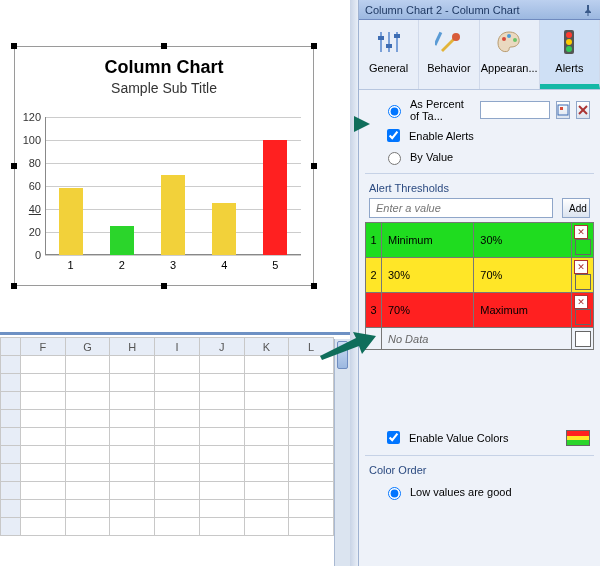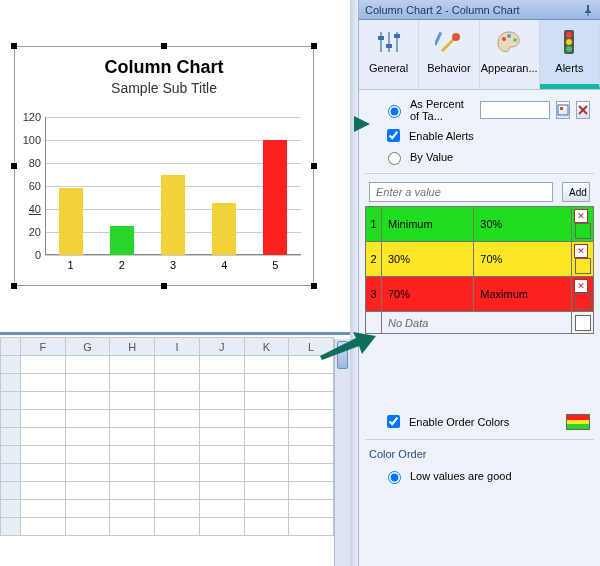--- a/index.html
+++ b/index.html
@@ -322,20 +322,21 @@
       <input type="checkbox" checked="" style="">
       <span>Enable Alerts</span>
     </label>
     <label class="row">
       <input type="radio" name="amode" style="">
       <span>By Value</span>
     </label>
   </div>
 
   <div class="hr"></div>
+  <div class="fieldset-label">Alert Thresholds</div>
   <div class="thresh-input-row">
     <input type="text" placeholder="Enter a value" style="">
     <button class="addbtn">Add</button>
   </div>
 
   <table class="thtable" id="thtable">
       <tbody>
         <tr style="background:#1fdc1f">
           <td class="idx">1</td>
           <td>Minimum</td>
@@ -362,21 +363,21 @@
           </td>
         </tr>
       </tbody>
     </table>
 
   <div style="height:70px"></div>
 
   <div class="section">
     <label class="row">
       <input type="checkbox" checked="" style="">
-      <span>Enable Order Colors</span>
+      <span>Enable Value Colors</span>
       <span style="flex:1"></span>
       <span class="autocolors-sw"></span>
     </label>
   </div>
 
   <div class="hr"></div>
   <div class="fieldset-label">Color Order</div>
   <div class="section">
     <label class="row">
       <input type="radio" name="corder" checked="" style="">

